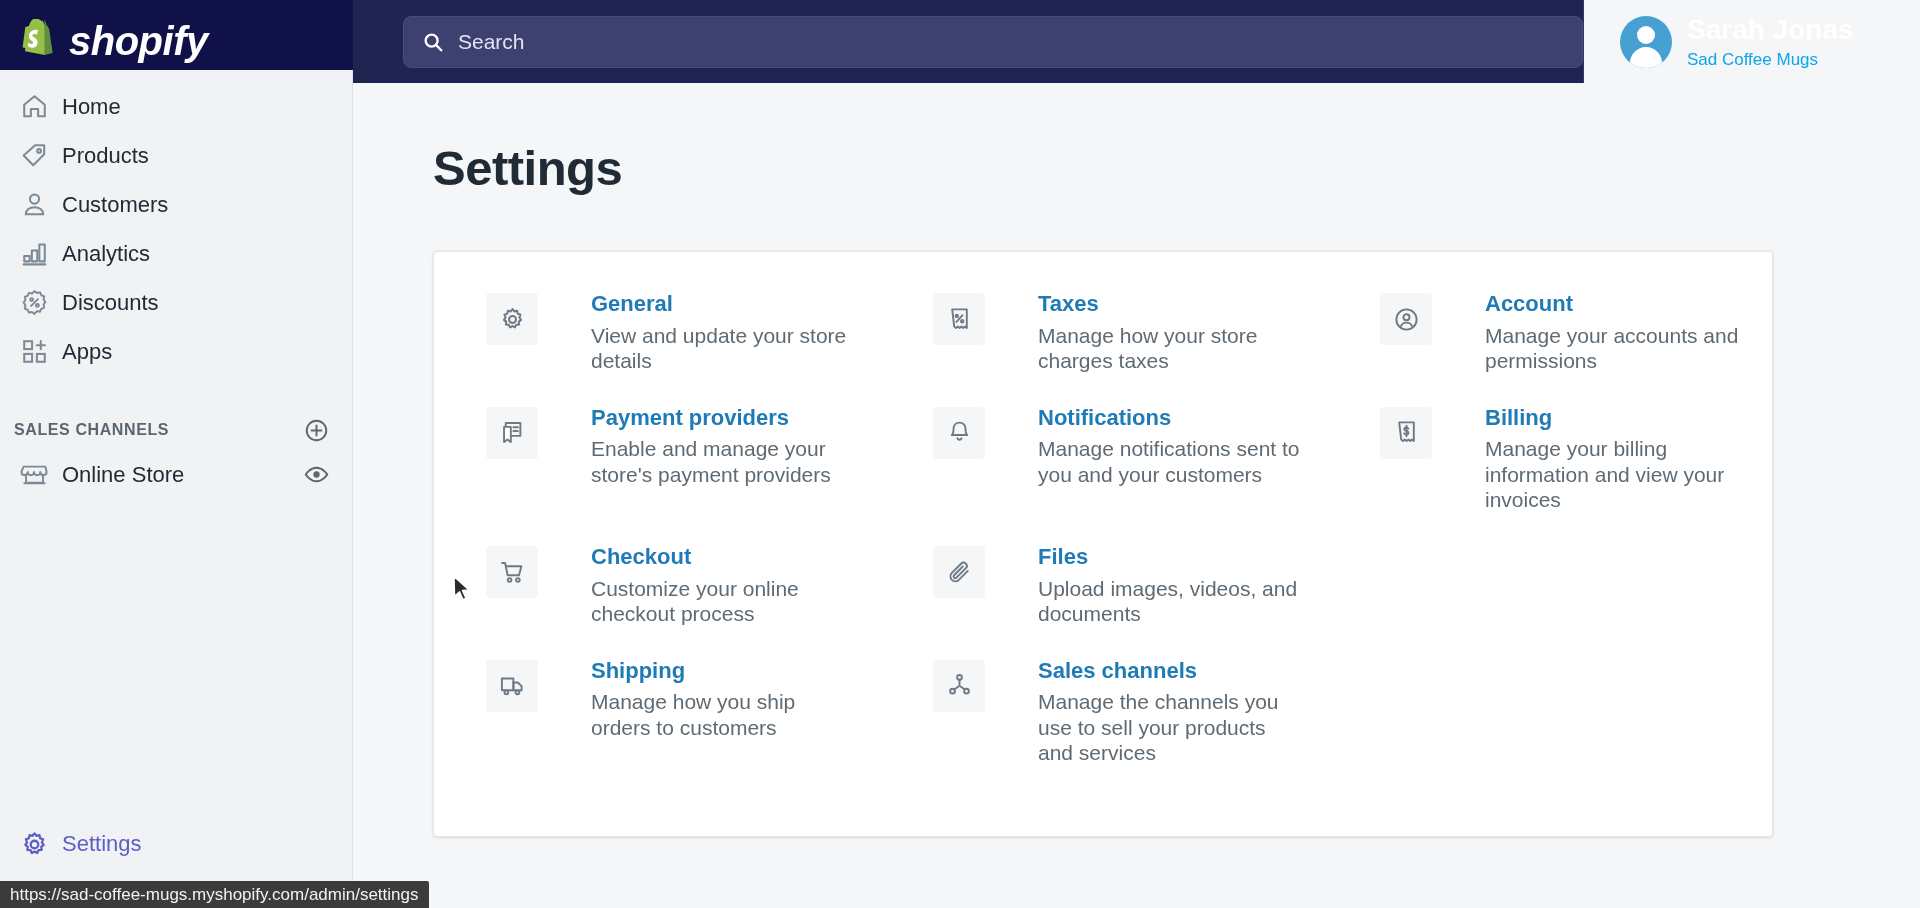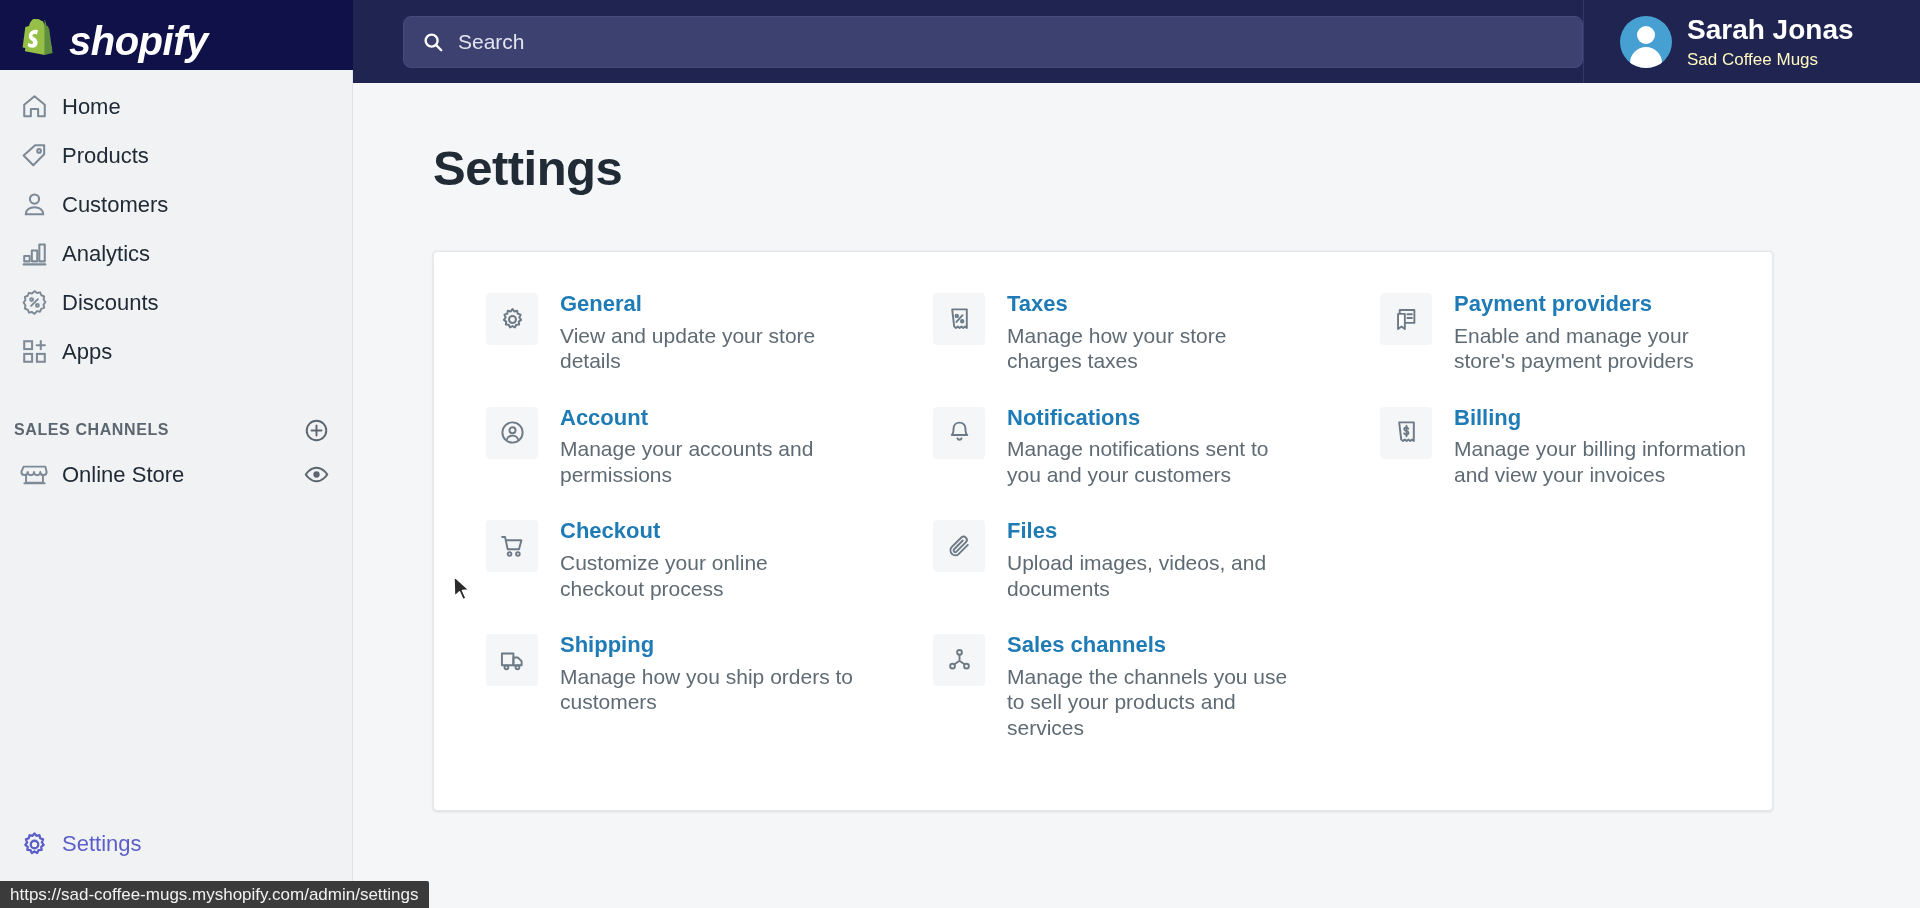--- a/index.html
+++ b/index.html
@@ -7,21 +7,21 @@
     width: 1920px; height: 908px;
     font-family: "Liberation Sans", sans-serif;
     background: #f4f6f8;
     overflow: hidden;
   }
   .app { position: relative; width: 1920px; height: 908px; }
 
   
   .topbar {
     position: absolute; top: 0; left: 0;
-    width: 1920px; height: 83px;
+    width: 1583px; height: 83px;
     background: #1f2450;
     display: flex; align-items: center;
   }
   .logo-zone {
     width: 353px; height: 83px;
     background: #11114a;
     display: flex; align-items: center; padding-left: 18px;
     flex: 0 0 353px;
   }
   .logo-bag { width: 42px; height: 46px; flex: 0 0 42px; }
@@ -52,21 +52,21 @@
   .avatar .head {
     position: absolute; width: 18px; height: 18px; border-radius: 50%;
     background: #fff; left: 17px; top: 10px;
   }
   .avatar .body {
     position: absolute; width: 32px; height: 22px;
     border-radius: 16px 16px 0 0; background: #fff; left: 10px; top: 31px;
   }
   .user-text { margin-left: 15px; line-height: 1.25; }
   .user-name { color: #ffffff; font-size: 28px; font-weight: bold; }
-  .user-store { color: #fef9c3; font-size: 17px; margin-top: 2px; }
+  .user-store { color: #0ea5e9; font-size: 17px; margin-top: 2px; }
 
   
   .sidebar {
     position: absolute; top: 70px; left: 0;
     width: 353px; height: 825px;
     background: #f1f2f4;
     border-right: 1px solid #dfe3e8;
   }
   .nav-list { padding-top: 12px; }
   .nav-item {
@@ -120,20 +120,21 @@
     padding: 38px 0 40px 0;
   }
   .grid {
     display: grid;
     grid-template-columns: 447px 447px 446px;
     row-gap: 0px;
   }
   .s-item {
     display: flex; padding: 0 28px 30px 0;
     min-height: 104px;
+    gap: 31px;
   }
   .s-ico {
     width: 52px; height: 52px; flex: 0 0 52px;
     background: #f4f6f8; border-radius: 4px;
     display: flex; align-items: center; justify-content: center;
     margin-left: 52px; margin-top: 3px;
   }
   .s-body { margin-left: 22px; }
   .s-title {
     font-size: 22px; color: #1f7bb6; font-weight: bold;
@@ -335,47 +336,47 @@
             </svg>
           </span>
           <div class="s-body">
             <div class="s-title">Taxes</div>
             <div class="s-desc">Manage how your store charges taxes</div>
           </div>
         </div>
 
         <div class="s-item">
           <span class="s-ico">
+            <svg width="27" height="27" viewBox="0 0 24 24" fill="none" stroke="#6d7a86" stroke-width="1.7">
+              <circle cx="12" cy="12" r="9"></circle>
+                <circle cx="12" cy="10" r="2.7"></circle>
+              <path d="M6.9 18.4c.7-2.3 2.6-3.6 5.1-3.6s4.4 1.3 5.1 3.6"></path>
+            </svg>
+          </span>
+          <div class="s-body">
+            <div class="s-title">Account</div>
+            <div class="s-desc">Manage your accounts and permissions</div>
+          </div>
+        </div>
+
+        <div class="s-item">
+          <span class="s-ico">
             <svg width="27" height="27" viewBox="0 0 24 24" fill="none" stroke="#6d7a86" stroke-width="1.7" stroke-linejoin="round">
               <path d="M6 3.5h13v11.5H6z"></path>
                 <path d="M4.5 7v13.5l3-2.2 3 2.2V7z" fill="#fff"></path>
               <line x1="12.8" y1="7.3" x2="16.8" y2="7.3" stroke-linecap="round"></line>
               <line x1="12.8" y1="10.6" x2="16.8" y2="10.6" stroke-linecap="round"></line>
             </svg>
           </span>
           <div class="s-body">
             <div class="s-title">Payment providers</div>
             <div class="s-desc">Enable and manage your store's payment providers</div>
           </div>
         </div>
 
-        <div class="s-item">
-          <span class="s-ico">
-            <svg width="27" height="27" viewBox="0 0 24 24" fill="none" stroke="#6d7a86" stroke-width="1.7">
-              <circle cx="12" cy="12" r="9"></circle>
-                <circle cx="12" cy="10" r="2.7"></circle>
-              <path d="M6.9 18.4c.7-2.3 2.6-3.6 5.1-3.6s4.4 1.3 5.1 3.6"></path>
-            </svg>
-          </span>
-          <div class="s-body">
-            <div class="s-title">Account</div>
-            <div class="s-desc">Manage your accounts and permissions</div>
-          </div>
-        </div>
-
         <div class="s-item col-2">
           <span class="s-ico">
             <svg width="27" height="27" viewBox="0 0 24 24" fill="none" stroke="#6d7a86" stroke-width="1.7" stroke-linejoin="round">
               <path d="M12 3.2c-3.3 0-5.3 2.4-5.3 5.4 0 4.3-1.6 5.6-1.6 5.6h13.8s-1.6-1.3-1.6-5.6c0-3-2-5.4-5.3-5.4z"></path>
               <path d="M10.2 17.2a1.9 1.9 0 003.6 0" stroke-linecap="round"></path>
             </svg>
           </span>
           <div class="s-body">
             <div class="s-title">Notifications</div>
             <div class="s-desc">Manage notifications sent to you and your customers</div>

